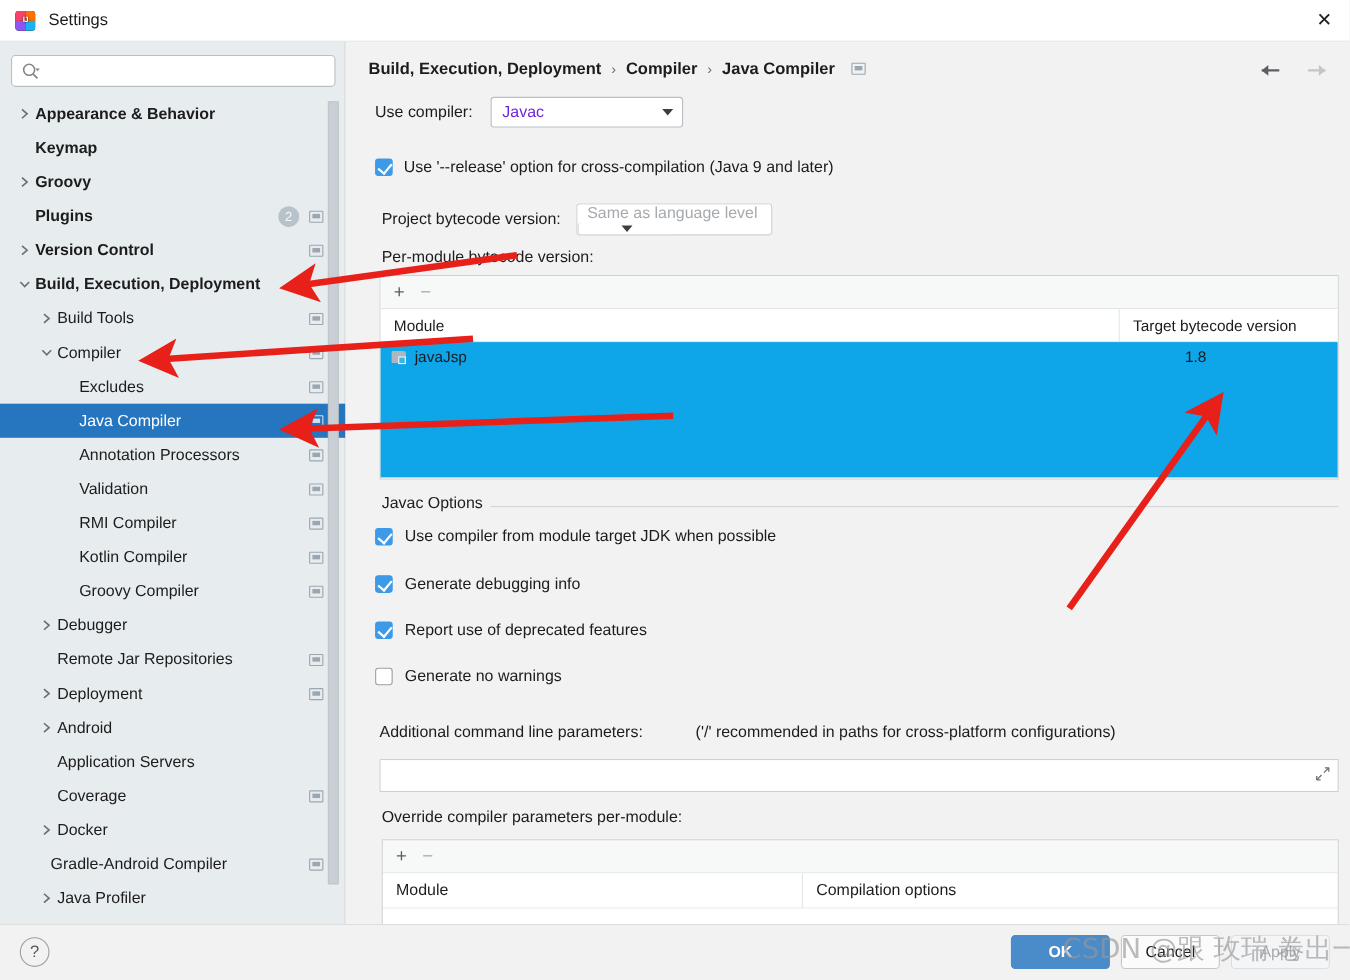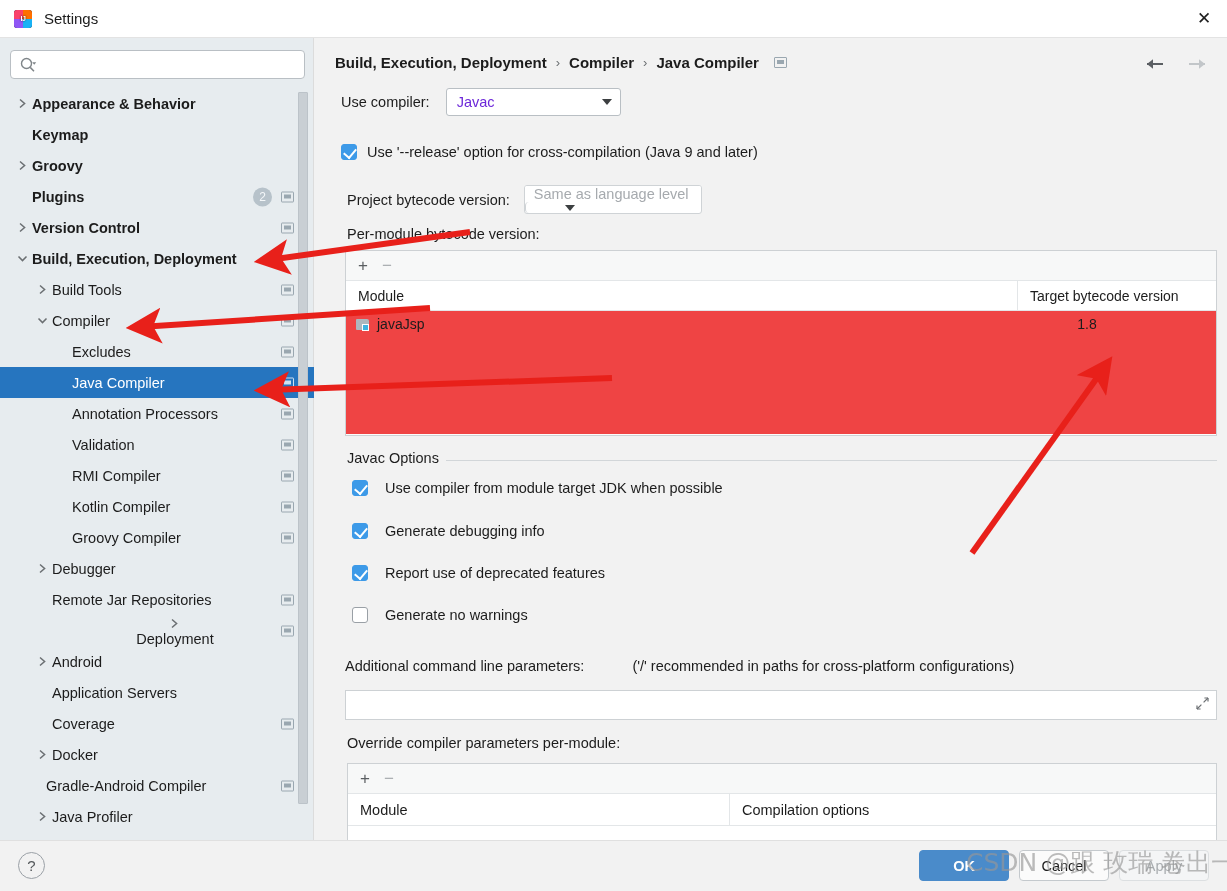--- a/index.html
+++ b/index.html
@@ -213,42 +213,42 @@
   }
   .tb-ico { font-size: 17px; color: #5a5e61; cursor: pointer; line-height: 1; }
   .tb-ico.dim { color: #a9adb0; }
   .tbl-head {
     height: 30px; display: flex; align-items: center;
     background: #ffffff; border-bottom: 1px solid #e3e6e8;
     font-size: 14px; color: #1c1c1c;
   }
   .tbl-head .c1 { width: 672px; padding-left: 12px; border-right: 1px solid #e3e6e8; height:100%; display:flex; align-items:center; }
   .tbl-head .c2 { flex: 1; padding-left: 12px; }
-  .tbl-body { background: #ef4444; height: 123px; }
+  .tbl-body { background: #0ea5e9; height: 123px; }
   .tbl-row { height: 26px; display: flex; align-items: center; font-size: 14px; color: #1c1c1c; cursor: pointer; }
   .tbl-row .c1 { width: 672px; padding-left: 10px; display: flex; align-items: center; gap: 6px; }
   .tbl-row .c2 { flex: 1; text-align: center; padding-right: 60px; }
   .mod-ico { position: relative; width: 15px; height: 14px; flex: 0 0 15px; }
   .mod-ico .body { position:absolute; left:0; top:2px; width:13px; height:11px; background:#adb7bd; border-radius:1px 2px 1px 1px; }
   .mod-ico .sq { position:absolute; left:6px; top:7px; width:7px; height:7px; background:#3fb3e0; border:1px solid #fcfcfc; }
 
   
   .group {
     position: absolute; left: 4px; top: 412px; width: 898px; height: 230px;
   }
   .group-title {
     position: absolute; left: 28px; top: 0; font-size: 14.5px; color: #1c1c1c;
     background: #f2f2f2; padding-right: 7px; z-index: 2;
   }
   .group-line {
     position: absolute; left: 28px; right: 0; top: 10px; height: 1px; background: #d2d6d9;
   }
   .opt-row {
-    position: absolute; left: 33px;
-    display: flex; align-items: center; gap: 17px;
+    position: absolute; left: 22px;
+    display: flex; align-items: center; gap: 11px;
     font-size: 14.5px; color: #1c1c1c;
   }
   .addl-row { position: absolute; left: 26px; top: 208px; display: flex; align-items: baseline; }
   .addl-hint { margin-left: 48px; font-size: 14.5px; color: #1c1c1c; }
 
   .param-input {
     position: absolute; left: 30px; top: 652px; width: 872px; height: 30px;
     background: #ffffff; border: 1px solid #cdd1d4;
     display: flex; align-items: center;
   }
@@ -438,21 +438,21 @@
                 <path d="M2 1.5 L6.6 5.5 L2 9.5" fill="none" stroke="currentColor" stroke-width="1.5"></path>
               </svg>
             </span>
             <span class="lbl">Debugger</span>
           </div>
           <div class="tree-row" style="padding-left: 34px;">
             <span class="arrow"></span>
             <span class="lbl">Remote Jar Repositories</span>
             <span class="scope-icon"></span>
           </div>
-          <div class="tree-row" style="padding-left: 34px; flex-direction: column;">
+          <div class="tree-row" style="padding-left: 34px;">
             <span class="arrow">
               <svg width="9" height="11" viewBox="0 0 9 11">
                 <path d="M2 1.5 L6.6 5.5 L2 9.5" fill="none" stroke="currentColor" stroke-width="1.5"></path>
               </svg>
             </span>
             <span class="lbl">Deployment</span>
             <span class="scope-icon"></span>
           </div>
           <div class="tree-row" style="padding-left: 34px;">
             <span class="arrow">

